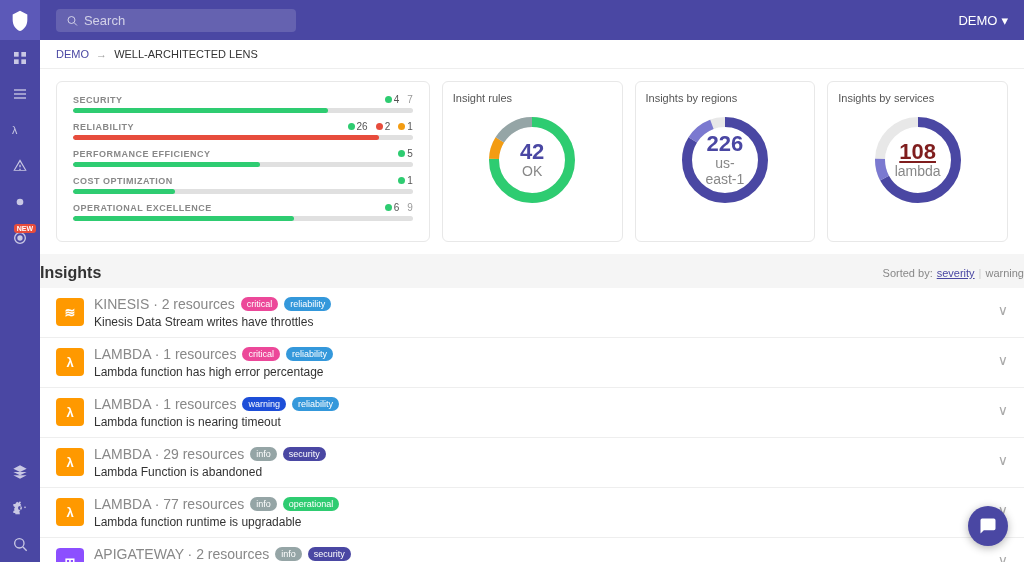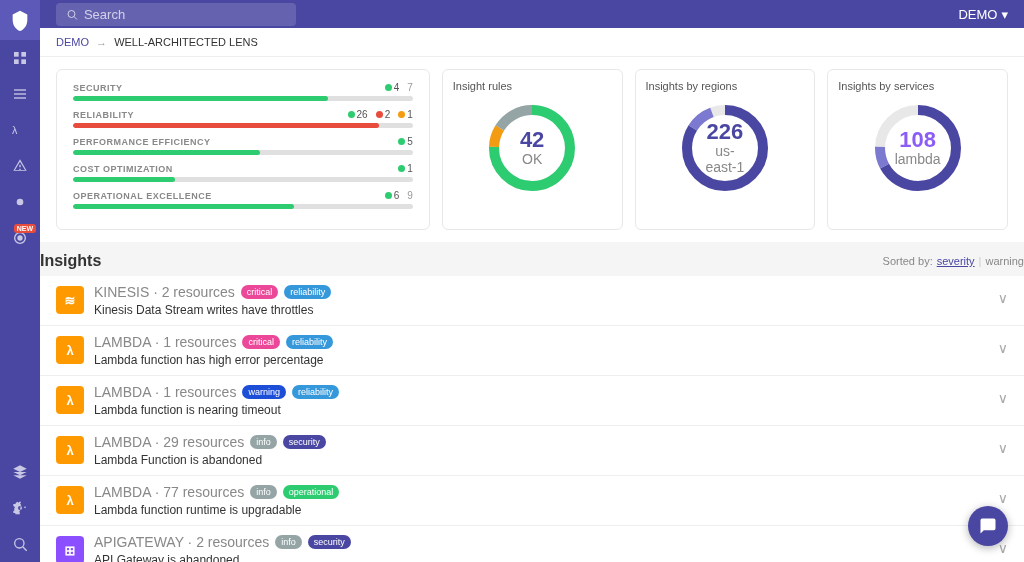--- a/index.html
+++ b/index.html
@@ -55,21 +55,21 @@
     .main {
       flex: 1;
       display: flex;
       flex-direction: column;
       overflow: hidden;
     }
 
     
     .topbar {
       background: #4a47a3;
-      height: 28px;
+      height: 40px;
       display: flex;
       align-items: center;
       padding: 12px 16px;
       gap: 0;
     }
     .search-input-wrapper {
       display: flex;
       align-items: center;
       background: rgba(255,255,255,0.15);
       border-radius: 4px;
@@ -519,21 +519,21 @@
 
         <div class="chart-card">
           <div class="chart-title">Insights by services</div>
           <div class="donut-wrapper">
             <svg viewBox="0 0 100 100">
               <circle cx="50" cy="50" r="38" fill="none" stroke="#e8e8e8" stroke-width="10"></circle>
               <circle cx="50" cy="50" r="38" fill="none" stroke="#4a47a3" stroke-width="10" stroke-dasharray="160 79" stroke-dashoffset="0" transform="rotate(-90 50 50)"></circle>
               <circle cx="50" cy="50" r="38" fill="none" stroke="#7b79d0" stroke-width="10" stroke-dasharray="20 219" stroke-dashoffset="-160" transform="rotate(-90 50 50)"></circle>
             </svg>
             <div class="donut-center">
-              <div class="donut-number" style="color:#8b5cf6;">108</div>
+              <div class="donut-number" style="color:#7f1d1d;text-decoration:underline;">108</div>
               <div class="donut-label">lambda</div>
             </div>
           </div>
         </div>
       </div>
     </div>
 
     <div class="insights-header">
       <div class="insights-title">Insights</div>
       <div class="sort-controls">

